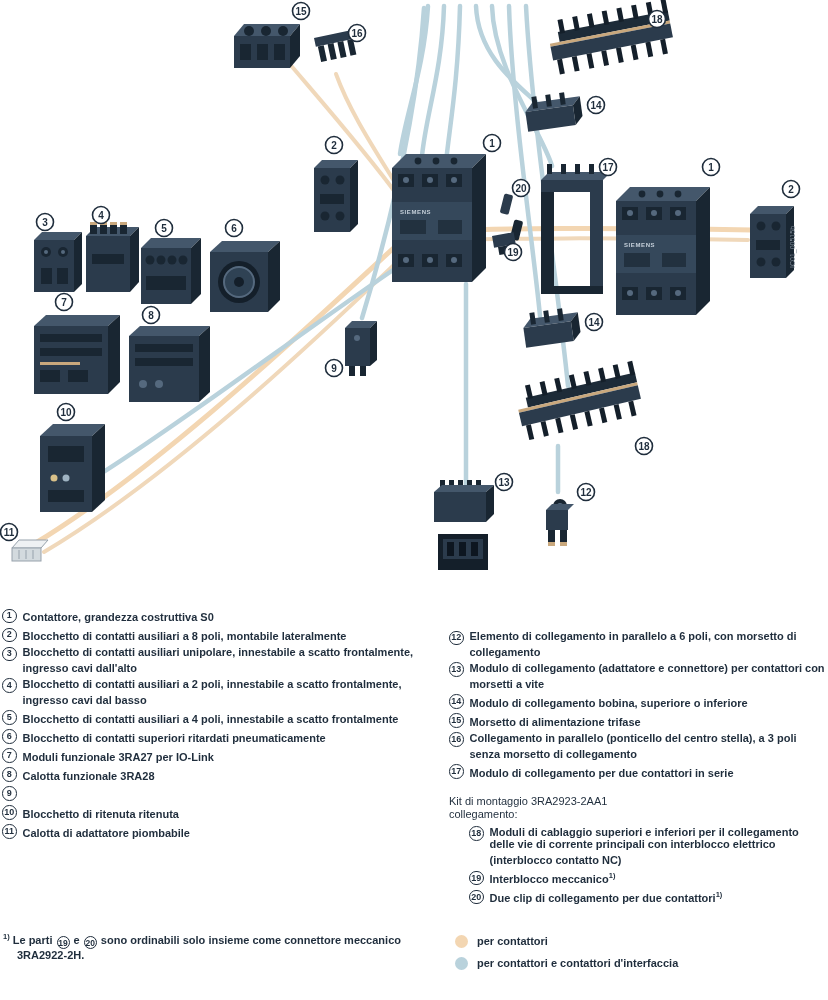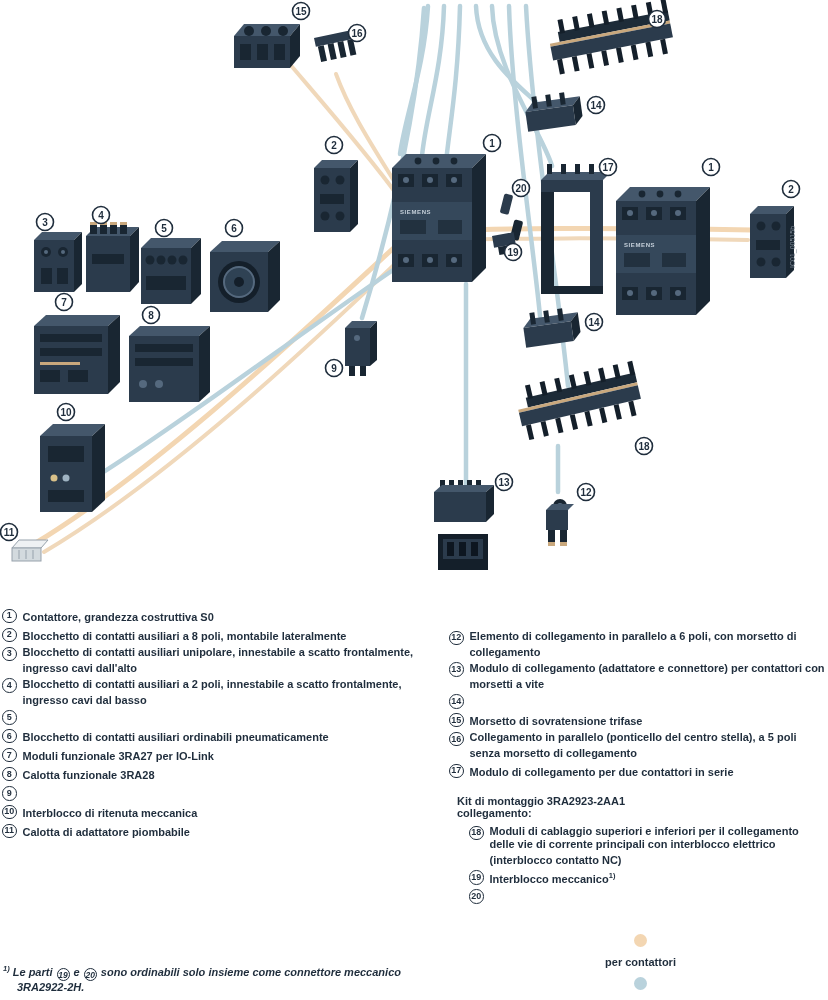--- a/index.html
+++ b/index.html
@@ -21,29 +21,29 @@
   #legend-left{position:absolute;left:2px;top:608px;width:446px;}
   #legend-right{position:absolute;left:449px;top:630px;width:377px;}
   .legend-item{display:flex;gap:6px;margin-bottom:3.6px;align-items:flex-start;}
   .num-circle{
     box-sizing:border-box;width:14.5px;height:14.5px;border:1.5px solid #1f2d3c;border-radius:50%;
     display:inline-flex;align-items:center;justify-content:center;
     font-size:9px;font-weight:bold;flex-shrink:0;background:#fff;line-height:1;margin-top:0.5px;
   }
   .legend-text{font-size:11px;font-weight:bold;line-height:12.8px;}
   sup{font-size:7.5px;font-weight:bold;}
-  .kit-title{font-size:11px;font-weight:bold;line-height:12.8px;margin:16px 0 5px 8px;}
+  .kit-title{font-size:11px;font-weight:normal;line-height:12.8px;margin:16px 0 5px 0;}
   .kit-items{margin-left:20px;}
   #color-legend{margin-left:6px;margin-top:30px;}
-  .color-item{display:flex;gap:9px;align-items:center;margin-bottom:9px;font-size:11px;font-weight:bold;flex-direction:column;}
+  .color-item{display:flex;gap:9px;align-items:center;margin-bottom:9px;font-size:11px;font-weight:bold;}
   .color-dot{width:13px;height:13px;border-radius:50%;flex-shrink:0;}
   #footnote{
-    position:absolute;left:3px;top:962px;width:392px;
+    position:absolute;left:3px;top:930px;width:392px;
     font-size:11px;font-weight:bold;line-height:13.5px;
-    padding-left:14px;text-indent:-14px;font-style:italic;
+    padding-left:14px;text-indent:-14px;
   }
   .num-circle.inline{width:13px;height:13px;font-size:8.5px;display:inline-flex;vertical-align:-2px;margin:0 1px;text-indent:0;}
 </style>
 </head>
 <body>
 
 <svg id="diagram" width="828" height="606" viewBox="0 0 828 606">
   <defs>
     <g id="g-contactor">
       <polygon class="f2" points="0,18 14,4 94,4 80,18"></polygon>
@@ -447,44 +447,45 @@
     <span class="legend-text"><span>Blocchetto di contatti ausiliari unipolare, innestabile a scatto frontalmente, ingresso cavi dall'alto</span><sup></sup></span>
   </div>
 
   <div class="legend-item">
     <span class="num-circle">4</span>
     <span class="legend-text"><span>Blocchetto di contatti ausiliari a 2 poli, innestabile a scatto frontalmente, ingresso cavi dal basso</span><sup></sup></span>
   </div>
 
   <div class="legend-item">
     <span class="num-circle">5</span>
+    <span class="legend-text"><span>Blocchetto di contatti ausiliari a 4 poli, innestabile a scatto frontalmente</span><sup></sup></span>
   </div>
 
   <div class="legend-item">
     <span class="num-circle">6</span>
-    <span class="legend-text"><span>Blocchetto di contatti ausiliari ordinabili pneumaticamente</span><sup></sup></span>
+    <span class="legend-text"><span>Blocchetto di contatti superiori ritardati pneumaticamente</span><sup></sup></span>
   </div>
 
   <div class="legend-item">
     <span class="num-circle">7</span>
     <span class="legend-text"><span>Moduli funzionale 3RA27 per IO-Link</span><sup></sup></span>
   </div>
 
   <div class="legend-item">
     <span class="num-circle">8</span>
     <span class="legend-text"><span>Calotta funzionale 3RA28</span><sup></sup></span>
   </div>
 
   <div class="legend-item">
     <span class="num-circle">9</span>
   </div>
 
   <div class="legend-item">
     <span class="num-circle">10</span>
-    <span class="legend-text"><span>Interblocco di ritenuta meccanica</span><sup></sup></span>
+    <span class="legend-text"><span>Blocchetto di ritenuta ritenuta</span><sup></sup></span>
   </div>
 
   <div class="legend-item">
     <span class="num-circle">11</span>
     <span class="legend-text"><span>Calotta di adattatore piombabile</span><sup></sup></span>
   </div>
 </div>
 
 <div id="legend-right">
   <div>
@@ -493,30 +494,31 @@
     <span class="legend-text"><span>Elemento di collegamento in parallelo a 6 poli, con morsetto di collegamento</span><sup></sup></span>
   </div>
 
   <div class="legend-item">
     <span class="num-circle">13</span>
     <span class="legend-text"><span>Modulo di collegamento (adattatore e connettore) per contattori con morsetti a vite</span><sup></sup></span>
   </div>
 
   <div class="legend-item">
     <span class="num-circle">14</span>
+    <span class="legend-text"><span>Modulo di collegamento bobina, superiore o inferiore</span><sup></sup></span>
   </div>
 
   <div class="legend-item">
     <span class="num-circle">15</span>
-    <span class="legend-text"><span>Morsetto di sovratensione trifase</span><sup></sup></span>
+    <span class="legend-text"><span>Morsetto di alimentazione trifase</span><sup></sup></span>
   </div>
 
   <div class="legend-item">
     <span class="num-circle">16</span>
-    <span class="legend-text"><span>Collegamento in parallelo (ponticello del centro stella), a 5 poli senza morsetto di collegamento</span><sup></sup></span>
+    <span class="legend-text"><span>Collegamento in parallelo (ponticello del centro stella), a 3 poli senza morsetto di collegamento</span><sup></sup></span>
   </div>
 
   <div class="legend-item">
     <span class="num-circle">17</span>
     <span class="legend-text"><span>Modulo di collegamento per due contattori in serie</span><sup></sup></span>
   </div>
 </div>
   <div id="kit">
     <div class="kit-title">
       <span>Kit di montaggio 3RA2923-2AA1</span><br>
@@ -528,20 +530,21 @@
     <span class="legend-text"><span>Moduli di cablaggio superiori e inferiori per il collegamento delle vie di corrente principali con interblocco elettrico (interblocco contatto NC)</span><sup></sup></span>
   </div>
 
   <div class="legend-item">
     <span class="num-circle">19</span>
     <span class="legend-text"><span>Interblocco meccanico</span><sup>1)</sup></span>
   </div>
 
   <div class="legend-item">
     <span class="num-circle">20</span>
+    <span class="legend-text"><span>Due clip di collegamento per due contattori</span><sup>1)</sup></span>
   </div>
 </div>
   </div>
   <div id="color-legend">
   <div class="color-item">
     <span class="color-dot" style="background: rgb(243, 214, 178);"></span>
     <span>per contattori</span>
   </div>
 
   <div class="color-item">

